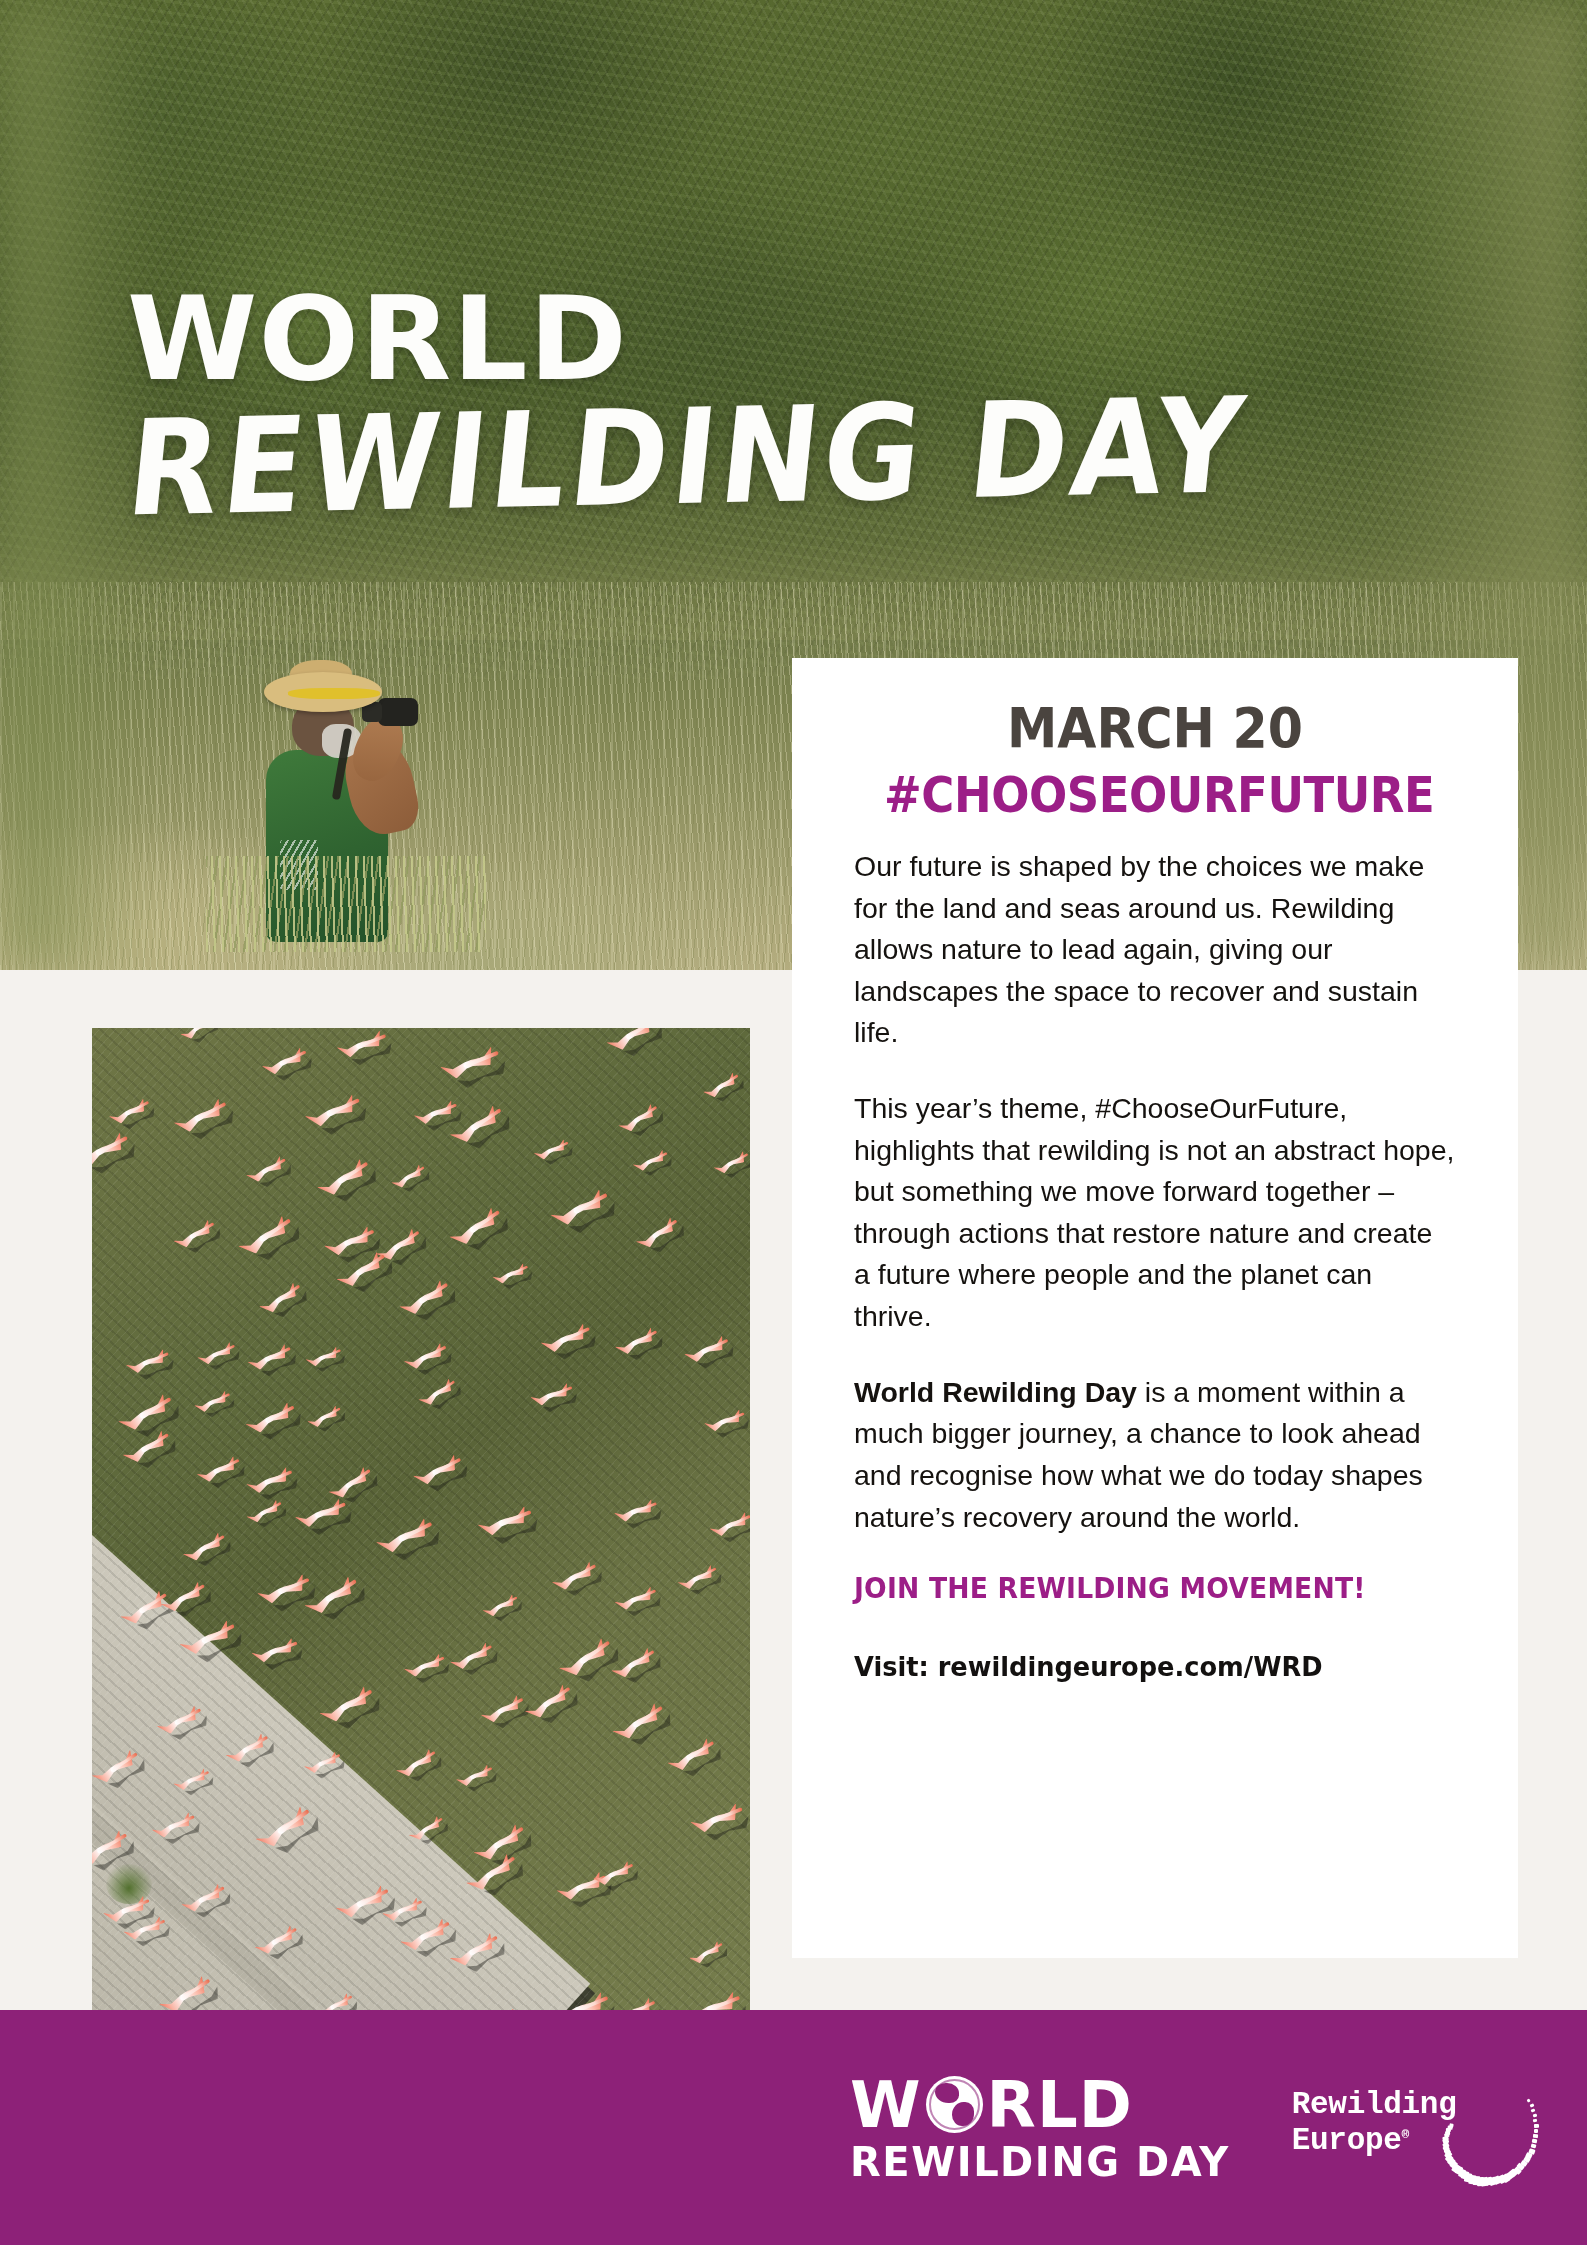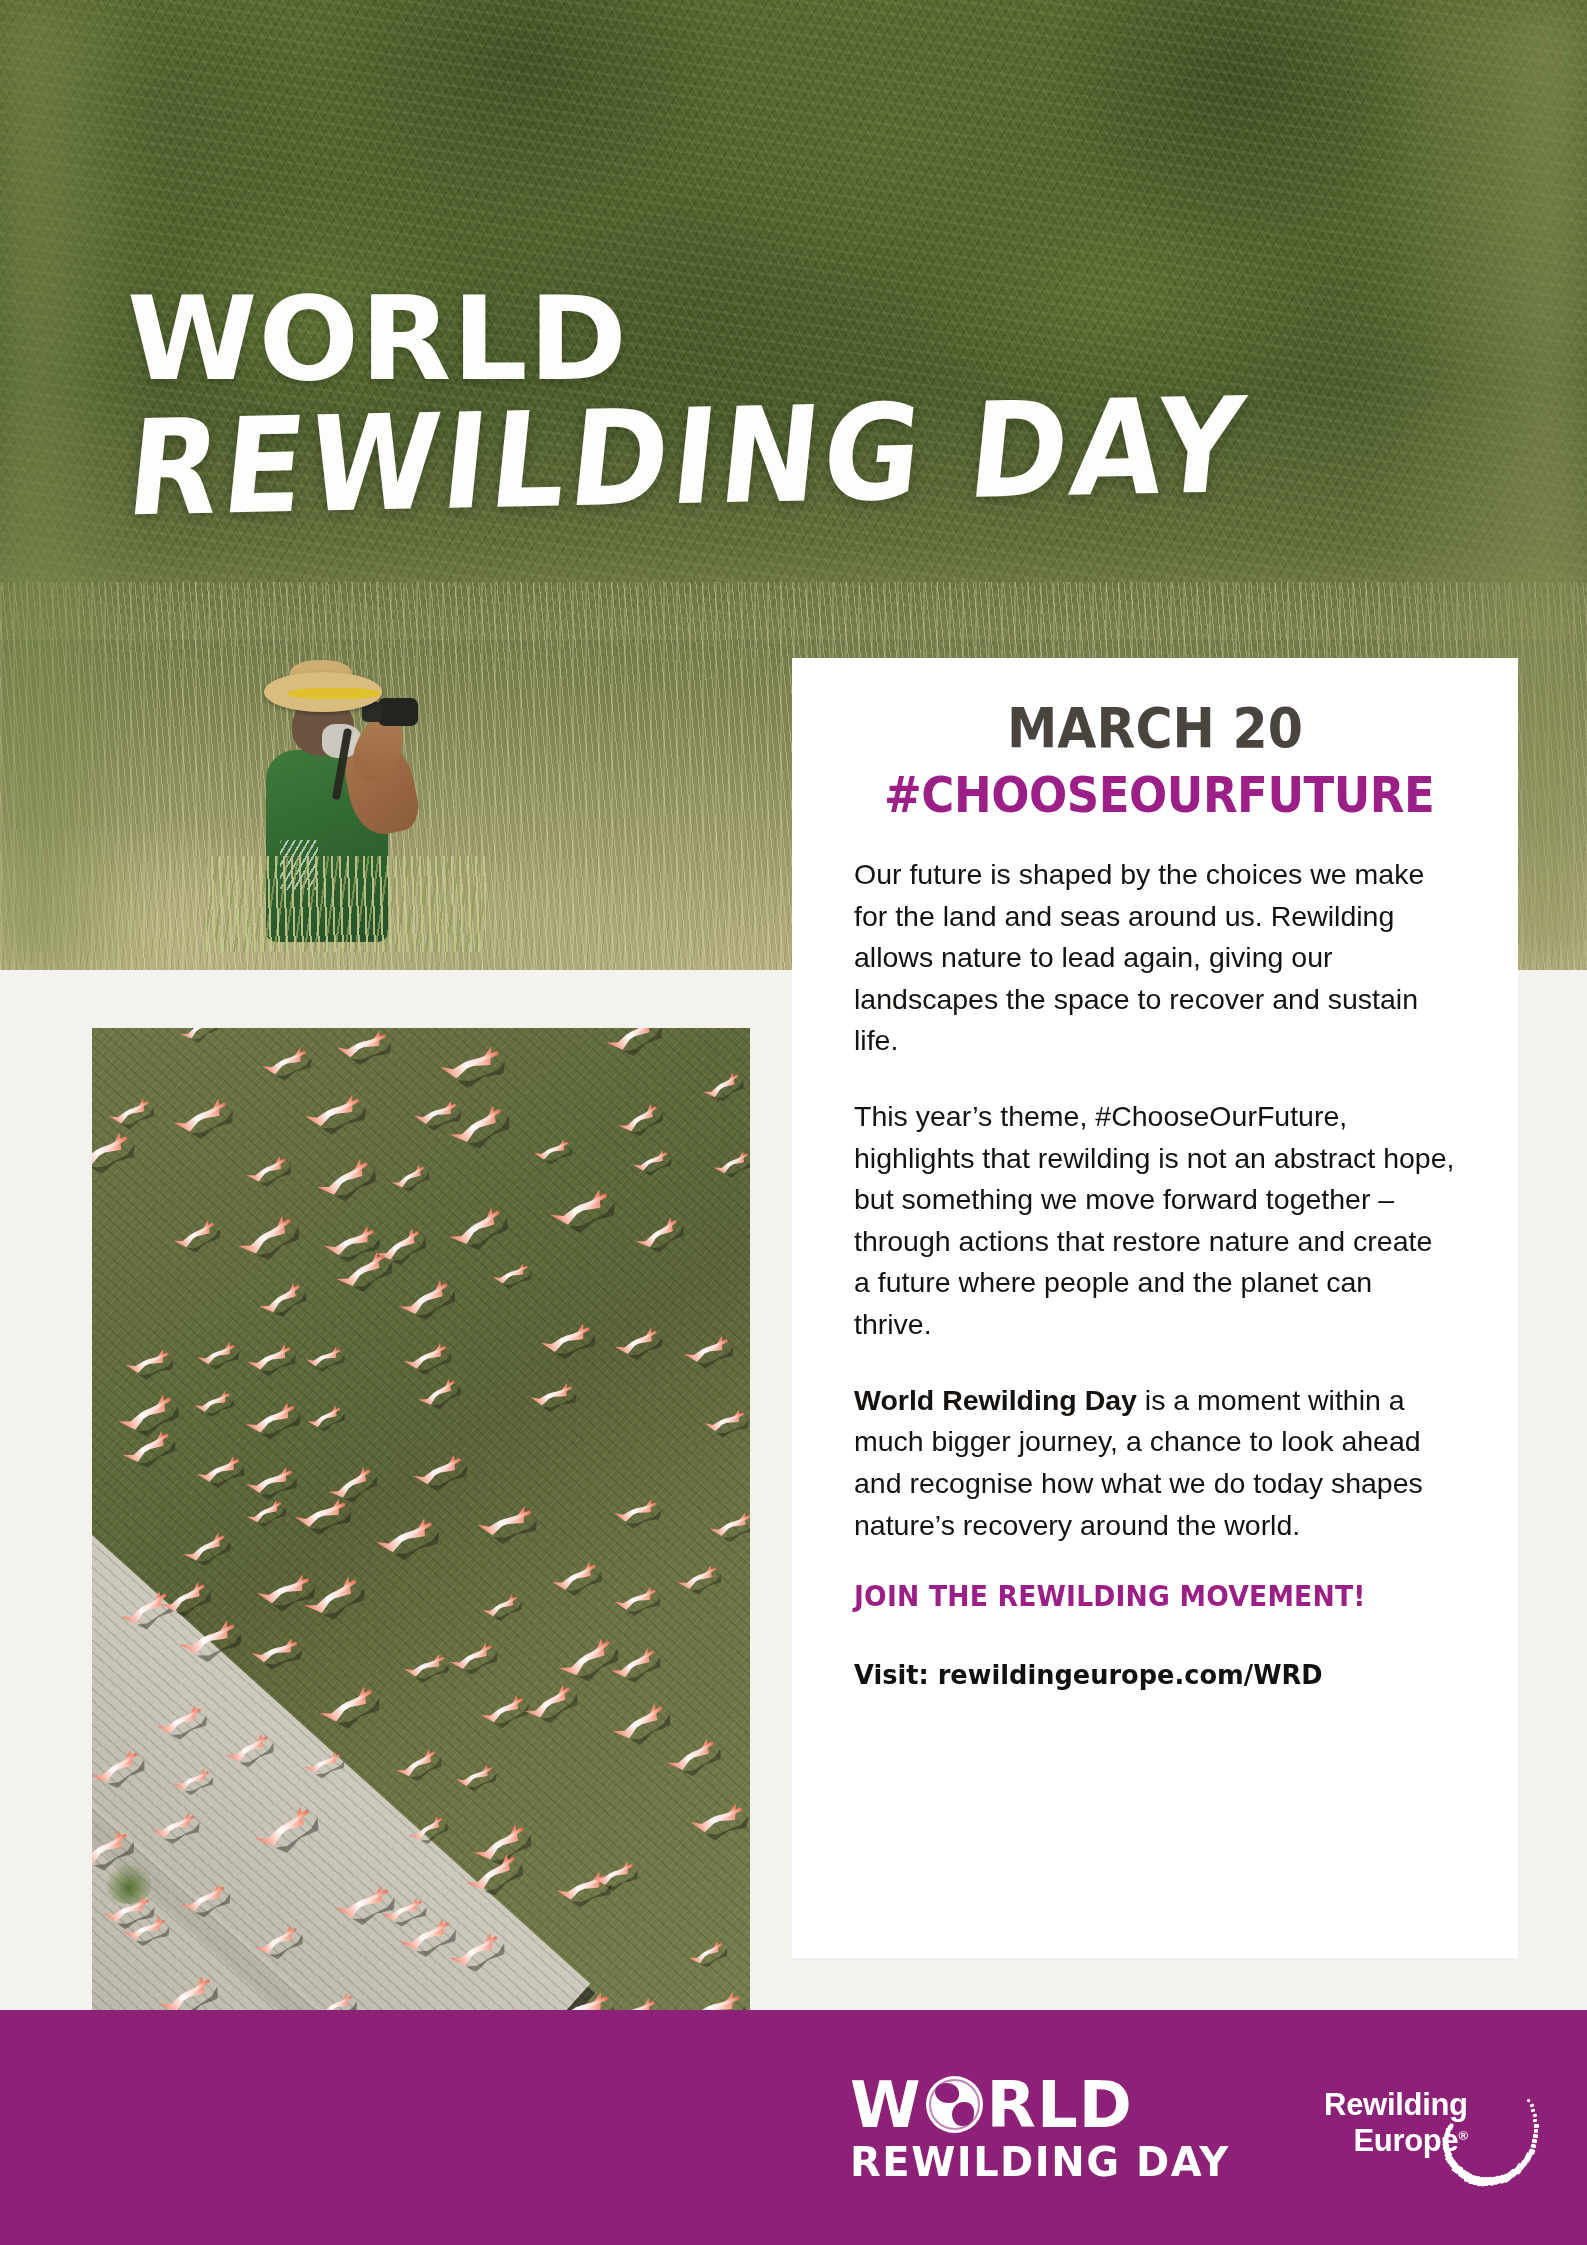--- a/index.html
+++ b/index.html
@@ -169,21 +169,21 @@
     font-family:"DejaVu Sans", sans-serif;
     font-weight:700;font-size:55px;letter-spacing:0px;
     color:#4a443f;transform:scaleX(.92);
   }
   .card-hashtag{
     margin:6px 0 0 0;text-align:center;
     font-family:"DejaVu Sans", sans-serif;
     font-weight:700;font-size:50px;letter-spacing:-.5px;
     color:#9c1e87;transform:scaleX(.9);
   }
-  .card-body{margin-top:30px;}
+  .card-body{margin-top:22px;}
   .card-p{
     margin:0 0 34px 0;
     font-family:"Liberation Sans", sans-serif;
     font-size:28.5px;line-height:1.46;color:#15120f;
     transform-origin:left top;
   }
   .card-p b{font-weight:700;}
   .card-cta{
     margin:8px 0 0 0;
     font-family:"DejaVu Sans", sans-serif;
@@ -294,22 +294,22 @@
     position:absolute;inset:3px;border:2px solid rgba(141,33,120,.55);
     border-radius:50%;
   }
   .wrd-line2{
     font-family:"DejaVu Sans", sans-serif;font-weight:700;
     font-size:40px;line-height:1.05;letter-spacing:1.5px;margin-top:4px;
     text-align:center;
   }
   .re-logo{position:relative;color:#ffffff;width:235px;height:130px;}
   .re-text{
-    position:absolute;left:0;top:24px;width:176px;text-align:right;
-    font-family:Liberation Sans, sans-serif;font-weight:700;
+    position:absolute;left:0;top:24px;width:176px;text-align:left;
+    font-family:Liberation Mono, monospace;font-weight:700;
     font-size:31px;line-height:1.18;letter-spacing:-.3px;
   }
   .re-text sup{font-size:13px;vertical-align:super;}
   .re-swirl{position:absolute;right:-6px;top:0;width:92px;height:130px;}
   .sw{position:absolute;background:#ffffff;border-radius:1px;}
 </style>
 </head>
 <body>
 
 <div class="poster">

